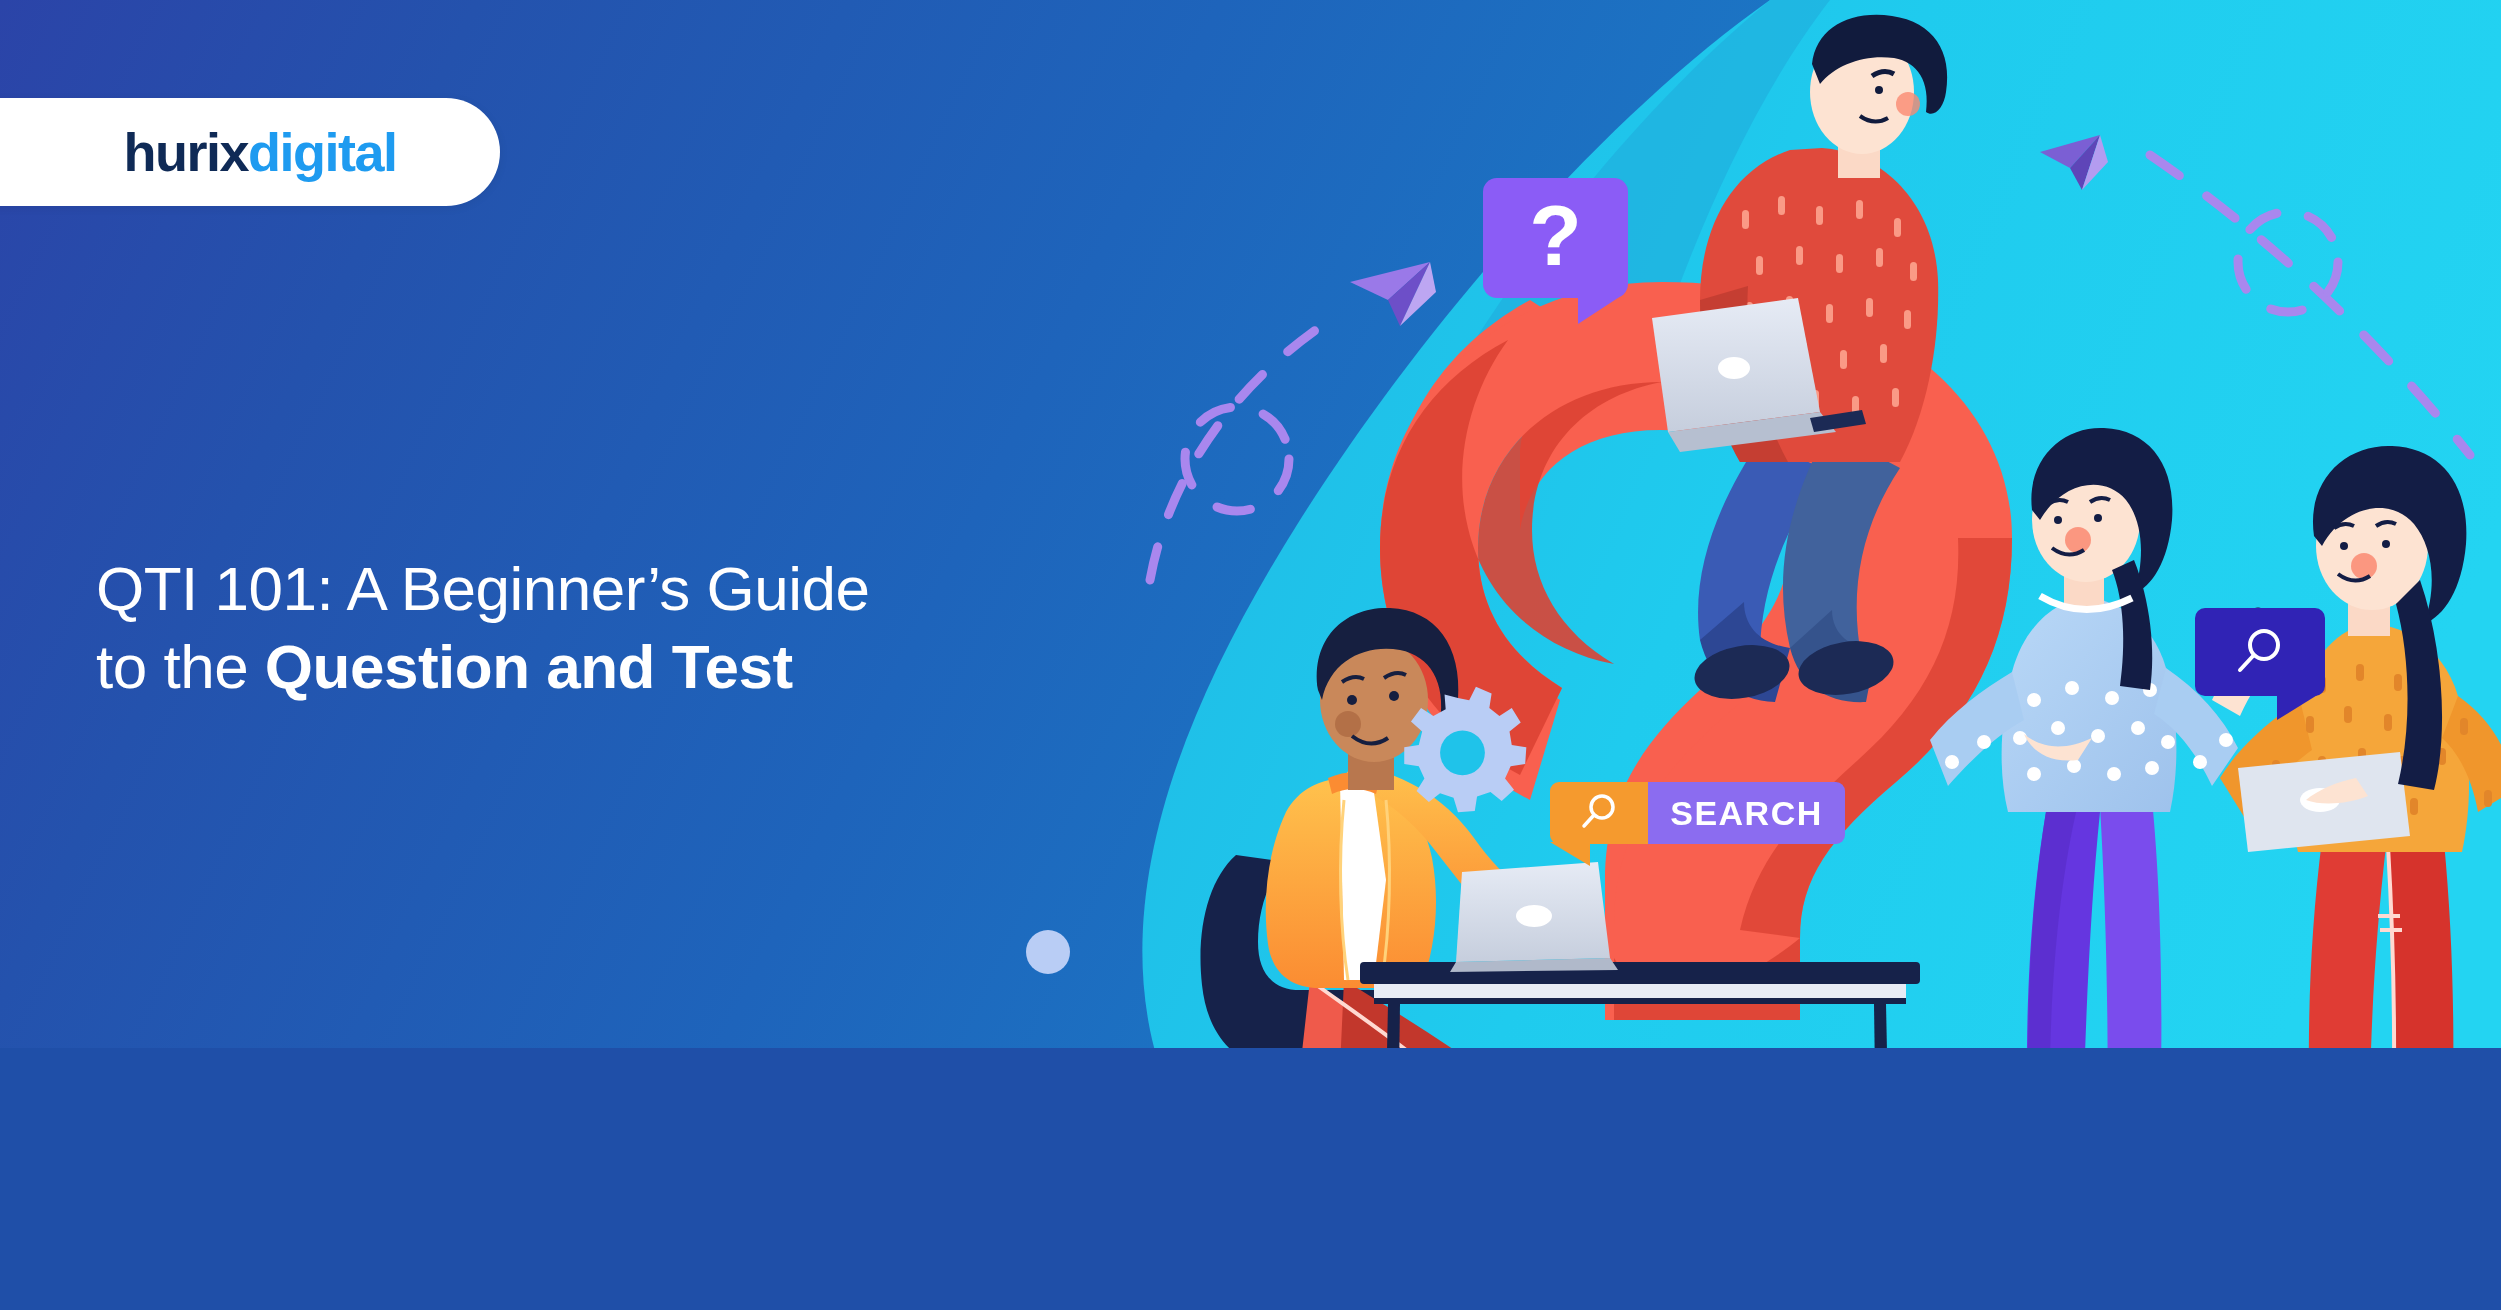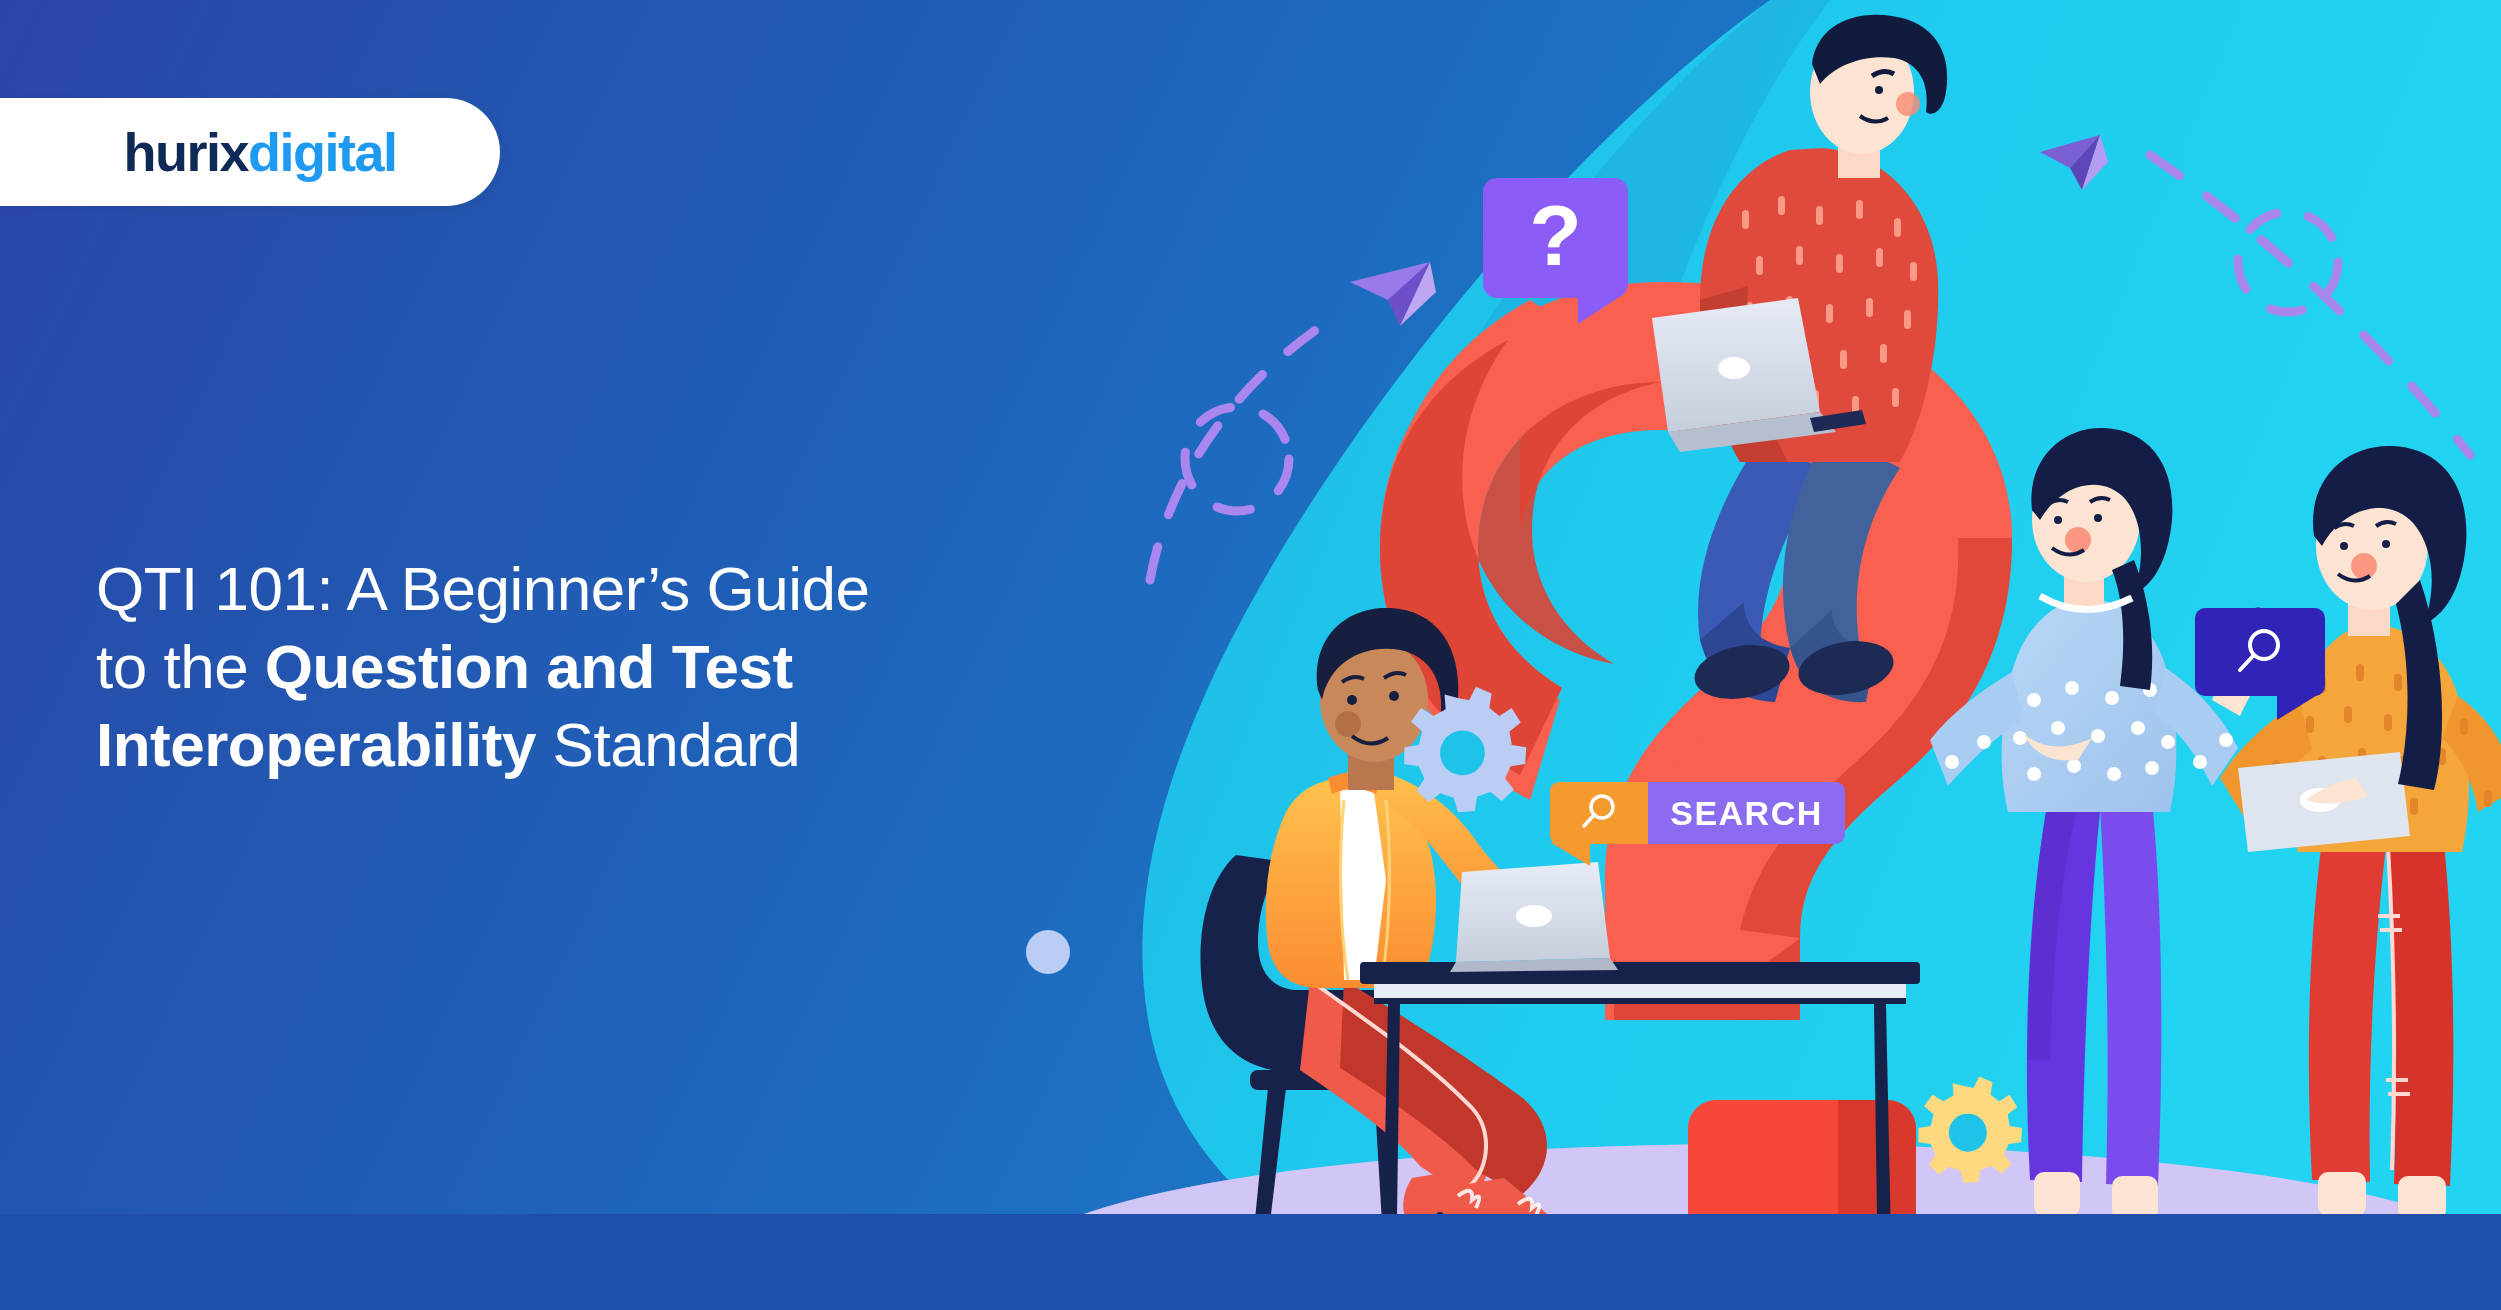--- a/index.html
+++ b/index.html
@@ -1,17 +1,17 @@
 <!DOCTYPE html>
 <html><head>
 <meta charset="utf-8">
 <style>
   html,body{margin:0;padding:0;background:#1f4fa8;}
   body{width:2501px;height:1310px;overflow:hidden;font-family:"Liberation Sans",sans-serif;}
-  #banner{position:relative;width:2501px;height:1214px;overflow:hidden;
+  #banner{position:relative;width:2501px;height:1048px;overflow:hidden;
     background:linear-gradient(105deg,#2b44a8 0%,#2452ad 18%,#1e64bb 46%,#1b78c6 70%,#1a86cf 100%);}
 
   
   .bgsvg{position:absolute;left:0;top:0;width:2501px;height:1310px;}
 
   
   #logo-pill{position:absolute;left:-40px;top:98px;width:540px;height:108px;background:#ffffff;
     border-radius:0 70px 70px 0;display:flex;align-items:center;justify-content:center;
     box-shadow:0 2px 10px rgba(0,0,0,.07);}
   #logo-text{font-size:54px;font-weight:bold;letter-spacing:-1.5px;line-height:1;
@@ -445,21 +445,20 @@
 
   <div id="logo-pill">
     <div id="logo-text">
       <span class="a">hurix</span><span class="b">digital</span>
     </div>
   </div>
 
   <div id="headline">
     <div>QTI 101: A Beginner’s Guide</div>
     <div><span>to the </span><b>Question and Test</b></div>
-    <div><b>Interoperability</b><span> Standard</span></div>
   </div>
 
   <div id="q-bubble">
     <span class="qm">?</span>
     <span class="tail"></span>
   </div>
 
   <div id="search-bubble">
     <div class="left">
       <svg width="44" height="44" viewBox="0 0 44 44">

